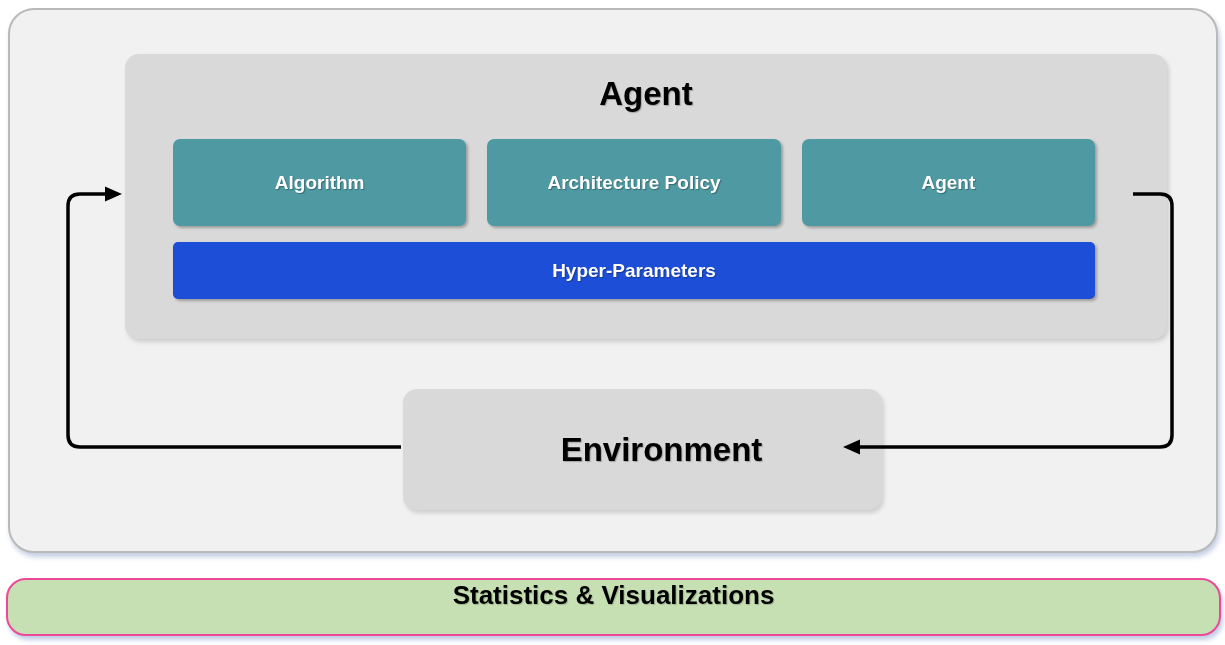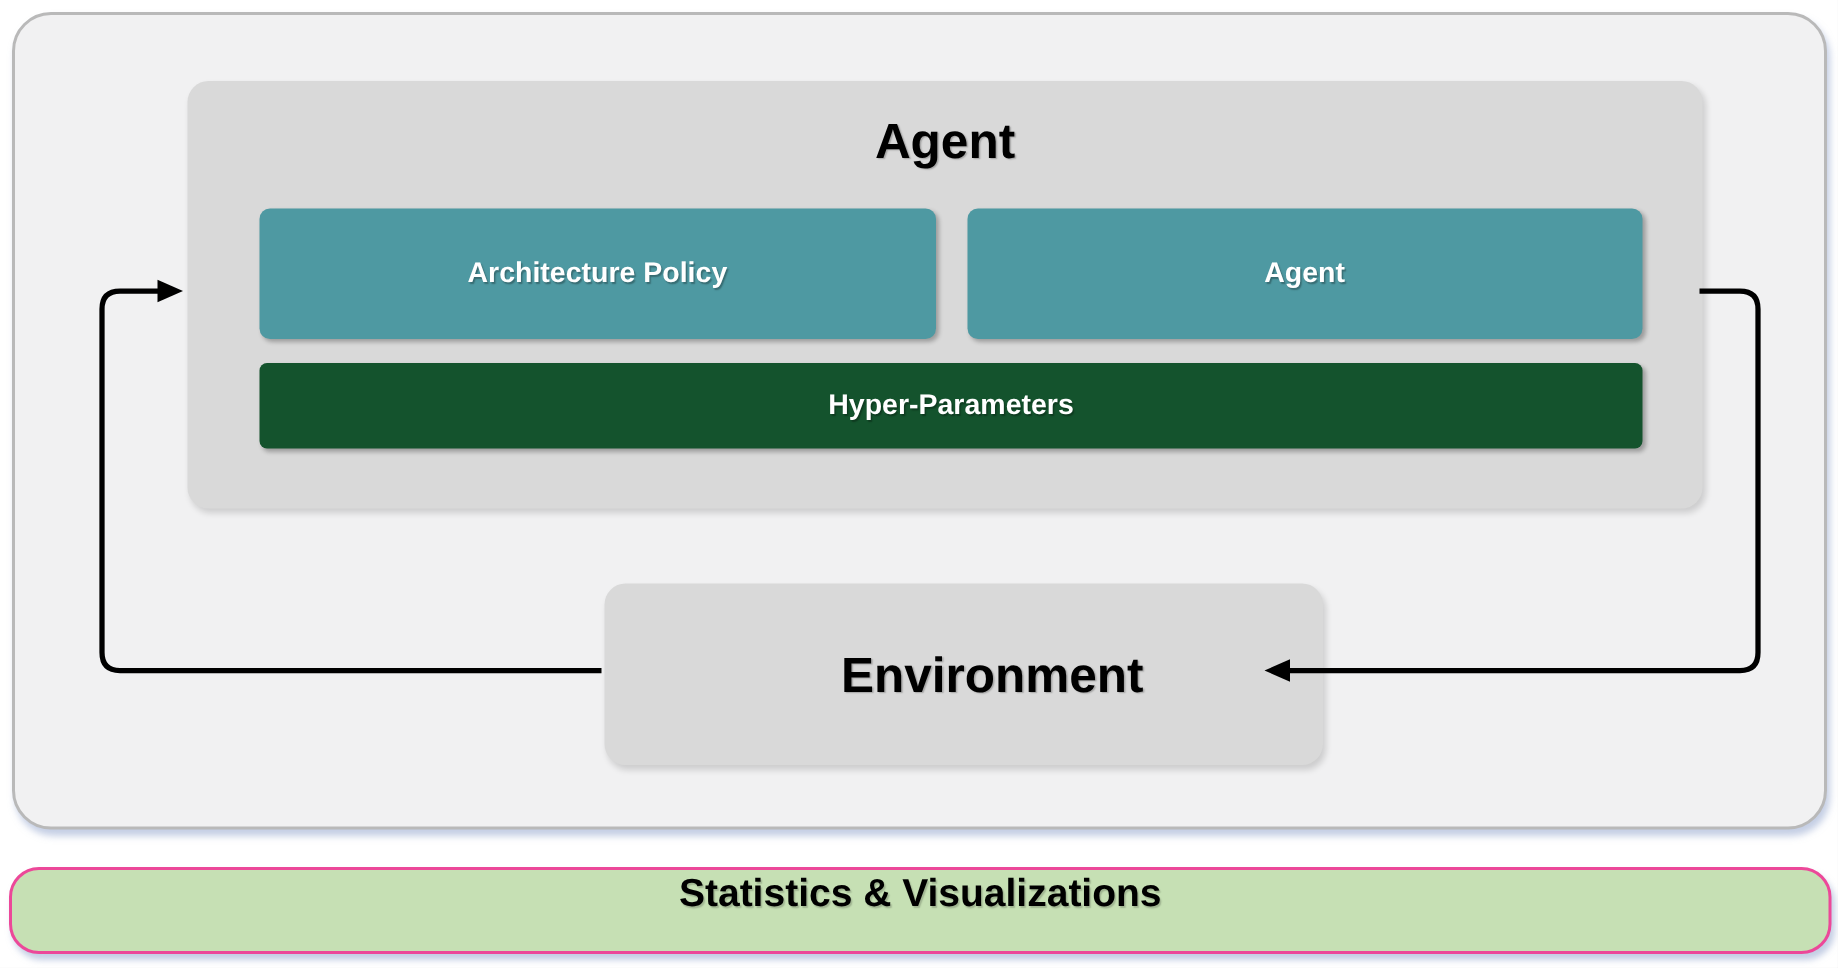--- a/index.html
+++ b/index.html
@@ -18,20 +18,21 @@
     border: 2px solid #b9b9b9;
     border-radius: 26px;
     box-shadow: 2px 4px 5px rgba(148, 166, 205, 0.55);
   }
 
   .agent-panel {
     position: absolute; left: 115px; top: 44px; 
     width: 1010px; height: 285px;
     border-radius: 14px;
     box-shadow: 2px 3px 4px rgba(0,0,0,0.15);
+    padding-left: 32px;
   }
 
   .agent-title {
     position: absolute; left: 0; right: 0; top: 16px; height: 48px;
     display: flex; align-items: center; justify-content: center;
     font-size: 33px; font-weight: bold; color: #000;
     text-shadow: 1px 1px 1px rgba(0,0,0,0.25);
   }
 
   .modules-row {
@@ -95,28 +96,31 @@
 <div class="canvas">
 
   <div class="outer-panel" style="background-color: rgb(241, 241, 242);">
 
     <div class="agent-panel" style="background-color: rgb(217, 217, 217);">
 
       <div class="agent-title">Agent</div>
 
       <div class="modules-row">
         <div class="module-box" style="background-color: rgb(78, 153, 162);">
+          <span>Algorithm</span>
+        </div>
+        <div class="module-box" style="background-color: rgb(78, 153, 162);">
           <span>Architecture Policy</span>
         </div>
         <div class="module-box" style="background-color: rgb(78, 153, 162);">
           <span>Agent</span>
         </div>
       </div>
 
-      <div class="hyper-bar" style="background-color: #14532d;">
+      <div class="hyper-bar" style="background-color: #1d4ed8;">
         <span>Hyper-Parameters</span>
       </div>
     </div>
 
     <div class="environment-box" style="background-color: rgb(217, 217, 217);">
       <span>Environment</span>
     </div>
   </div>
 
   <svg class="arrows-svg" viewBox="0 0 1225 645" xmlns="http://www.w3.org/2000/svg">

